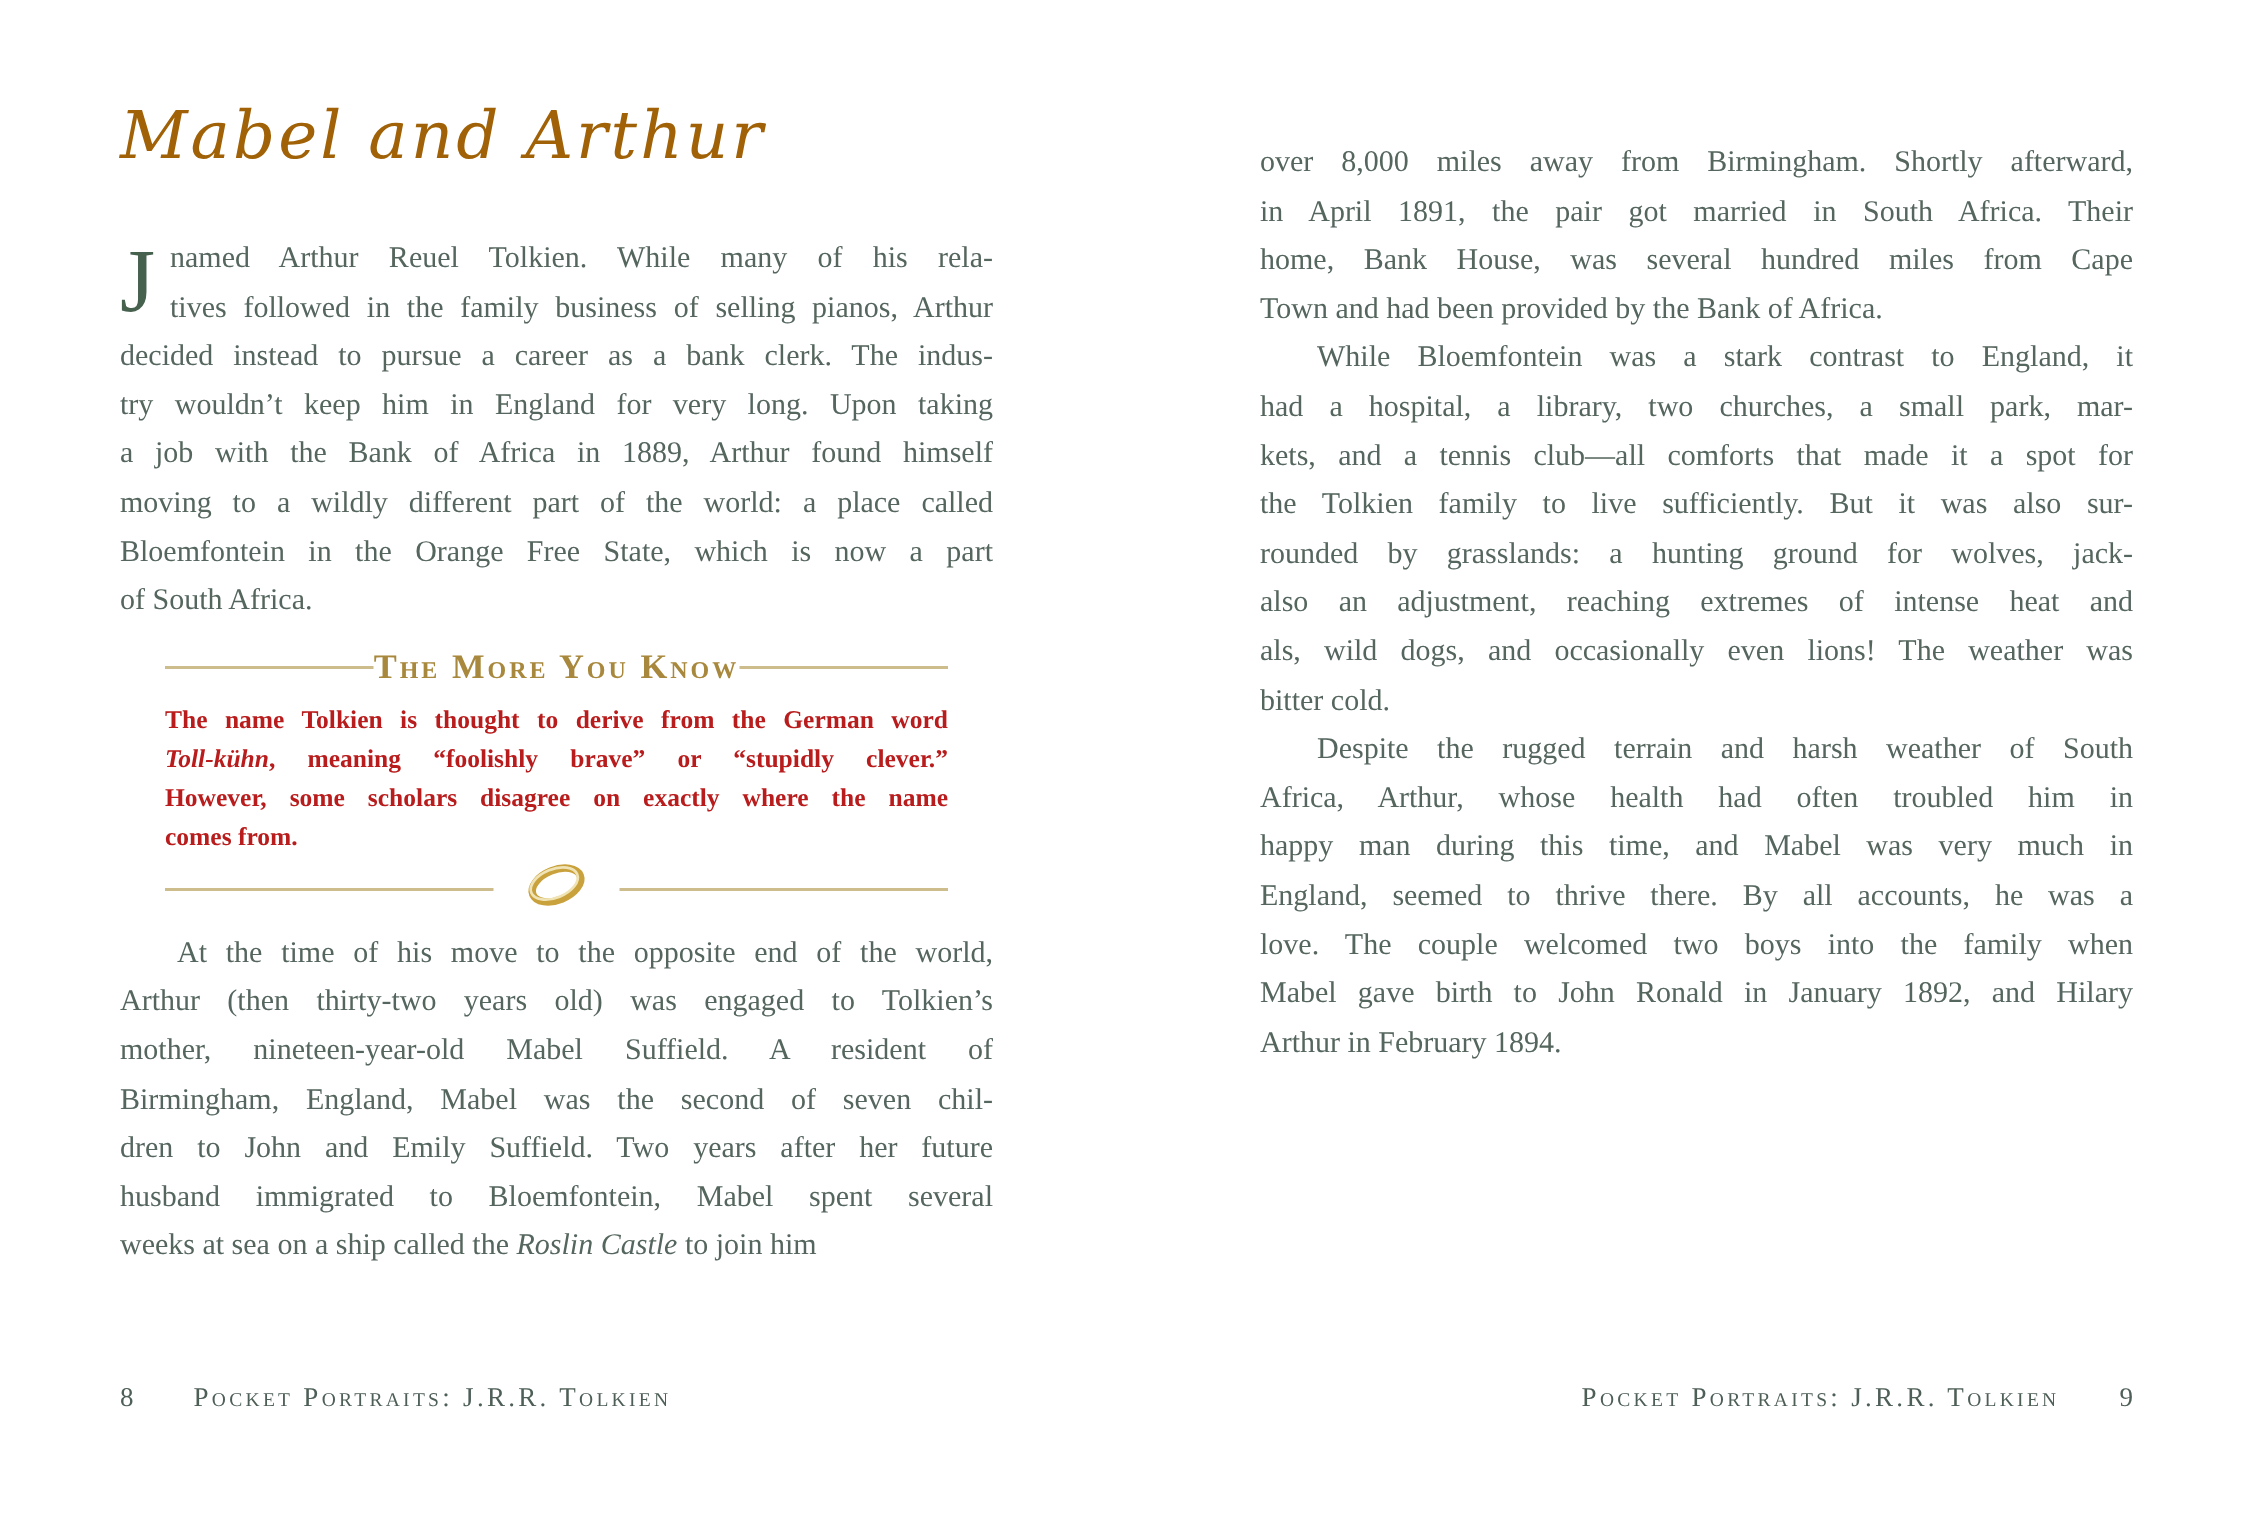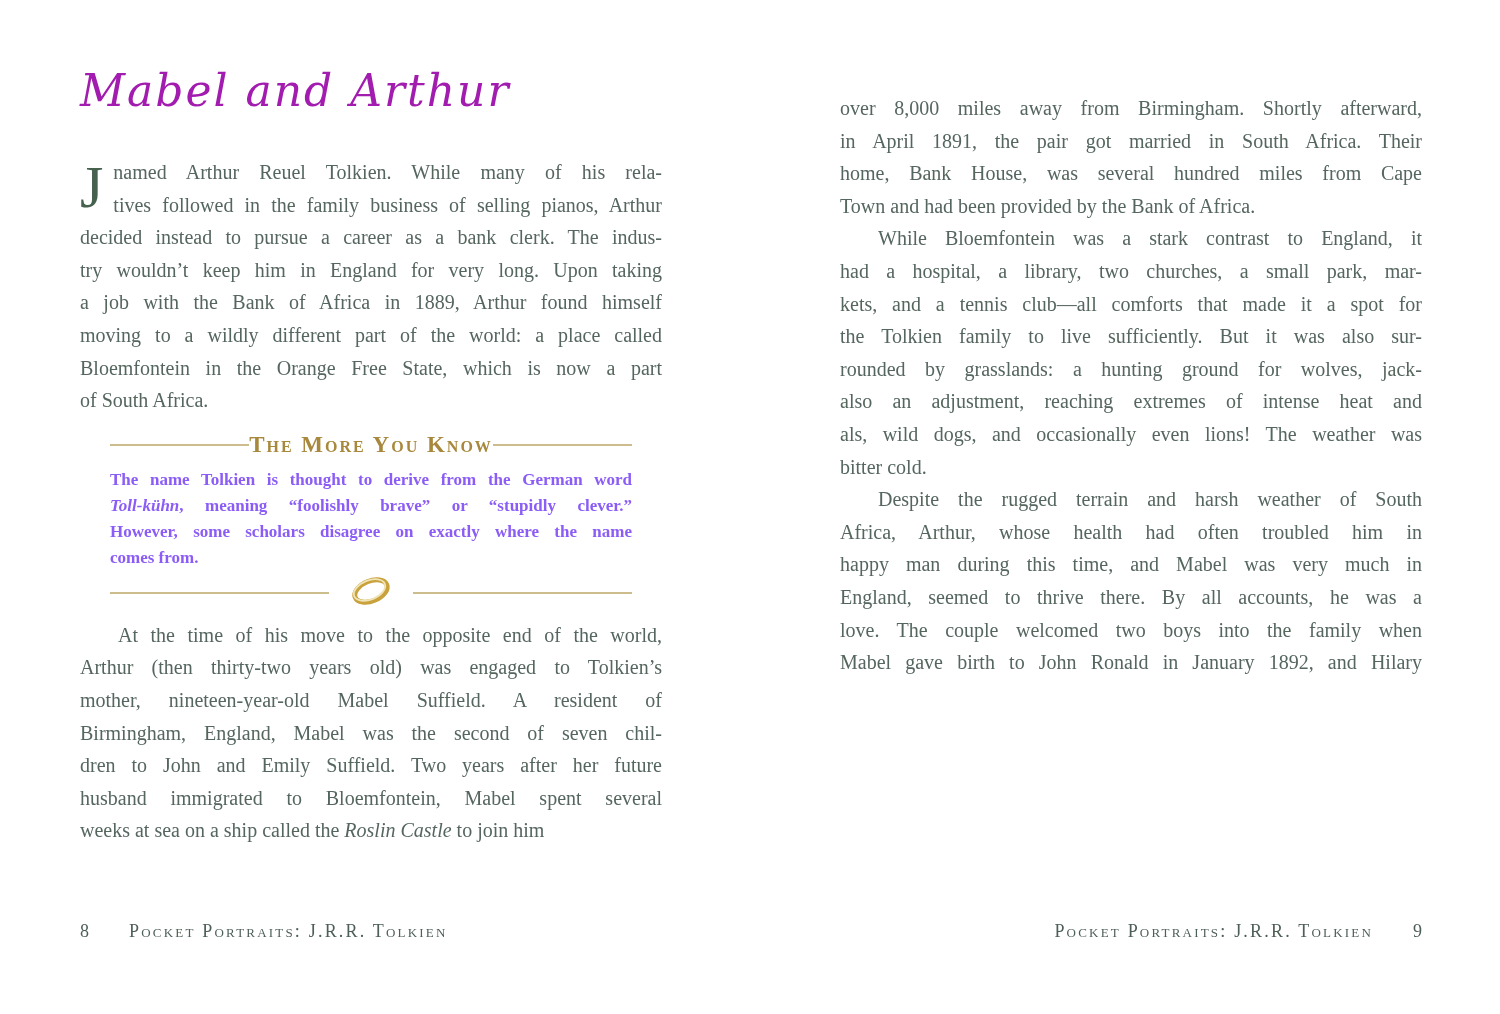--- a/index.html
+++ b/index.html
@@ -15,21 +15,21 @@
   .page-left{left:80px;}
   .page-right{left:840px;}
 
   .chapter-title{
     margin-top:62px;
     font-family:"DejaVu Serif", serif;
     font-style:italic;
     font-size:44px;
     line-height:58px;
     letter-spacing:2px;
-    color:#a21caf;
+    color:#a16207;
   }
 
   .bodytext{font-size:20px;line-height:32.6px;color:#55665e;}
   .line{
     text-align:justify;
     text-align-last:justify;
     white-space:nowrap;
     height:32.6px;
   }
   .line.lastline{text-align-last:left;}
@@ -50,21 +50,21 @@
   .callout-head{display:flex;align-items:center;gap:0;height:28px;}
   .rule{flex:1;height:2px;background:#cdbd8d;}
   .callout-heading{
     font-variant:small-caps;
     font-weight:700;
     font-size:23px;
     letter-spacing:2px;
     color:#a8883c;
     white-space:nowrap;
   }
-  .callout-body{margin-top:8px;font-size:17px;line-height:26px;font-weight:700;color:#8b5cf6;}
+  .callout-body{margin-top:8px;font-size:17px;line-height:26px;font-weight:700;color:#b91c1c;}
   .callout-body .line{height:26px;}
   .callout-divider{display:flex;align-items:center;gap:14px;margin-top:2px;height:40px;}
 
   .para2{margin-top:6px;}
   .rp-body{margin-top:92px;}
 
   .footer{
     position:absolute;
     top:921px;
     font-variant:small-caps;
@@ -156,20 +156,21 @@
           <div class="line">als, wild dogs, and occasionally even lions! The weather was</div>
           <div class="line lastline">bitter cold.</div>
         </div>
       <div>
           <div class="line indent">Despite the rugged terrain and harsh weather of South</div>
           <div class="line">Africa, Arthur, whose health had often troubled him in</div>
           <div class="line">happy man during this time, and Mabel was very much in</div>
           <div class="line">England, seemed to thrive there. By all accounts, he was a</div>
           <div class="line">love. The couple welcomed two boys into the family when</div>
           <div class="line">Mabel gave birth to John Ronald in January 1892, and Hilary</div>
+          <div class="line lastline">Arthur in February 1894.</div>
         </div>
     </div>
   </div>
 
   <div class="footer footer-left">
     <span class="pagenum">8</span>
     <span>Pocket Portraits: J.R.R. Tolkien</span>
   </div>
   <div class="footer footer-right">
     <span>Pocket Portraits: J.R.R. Tolkien</span>

